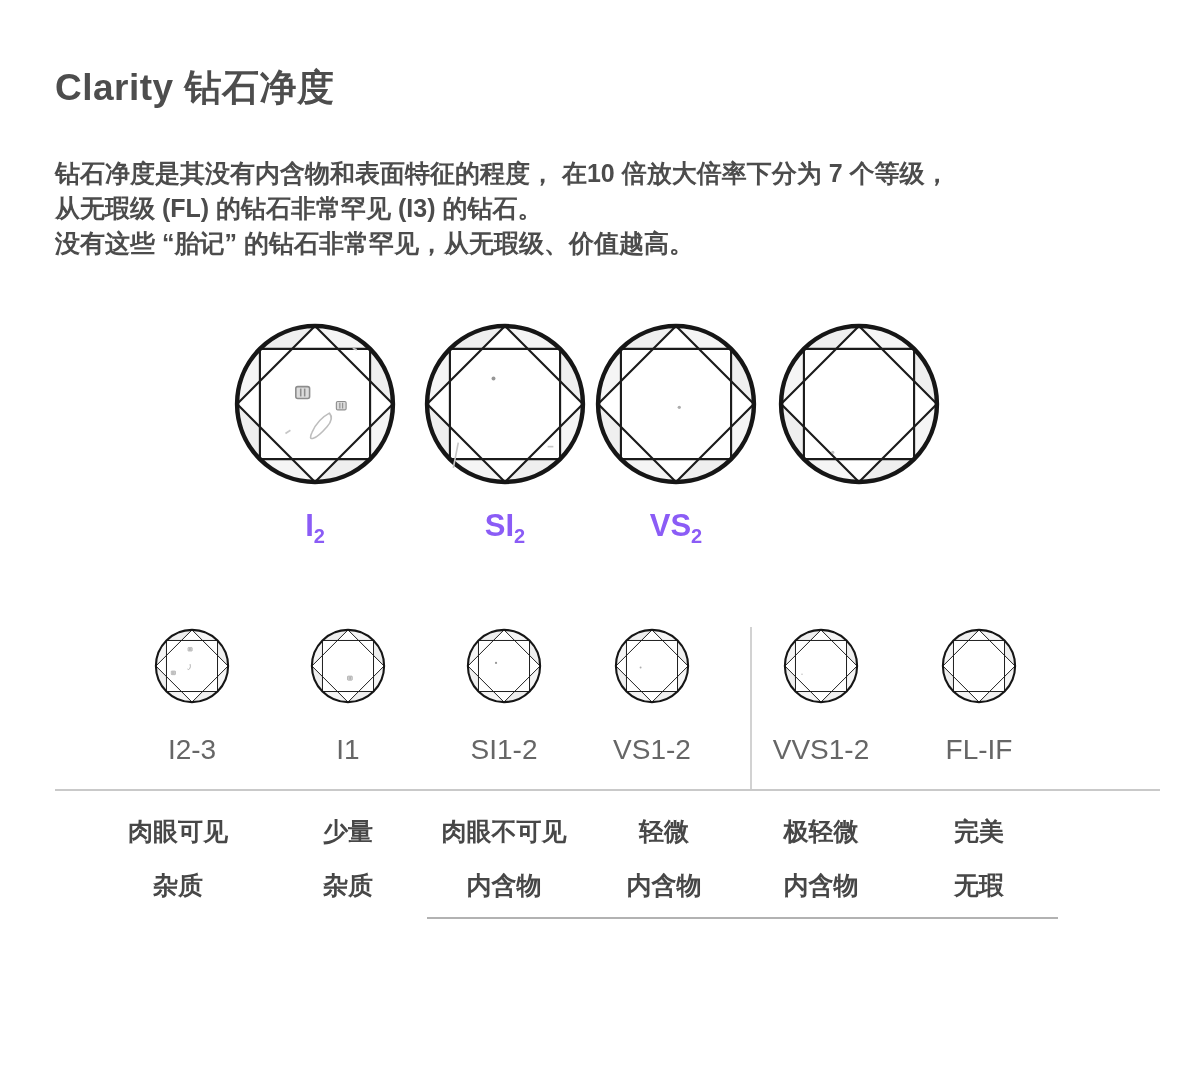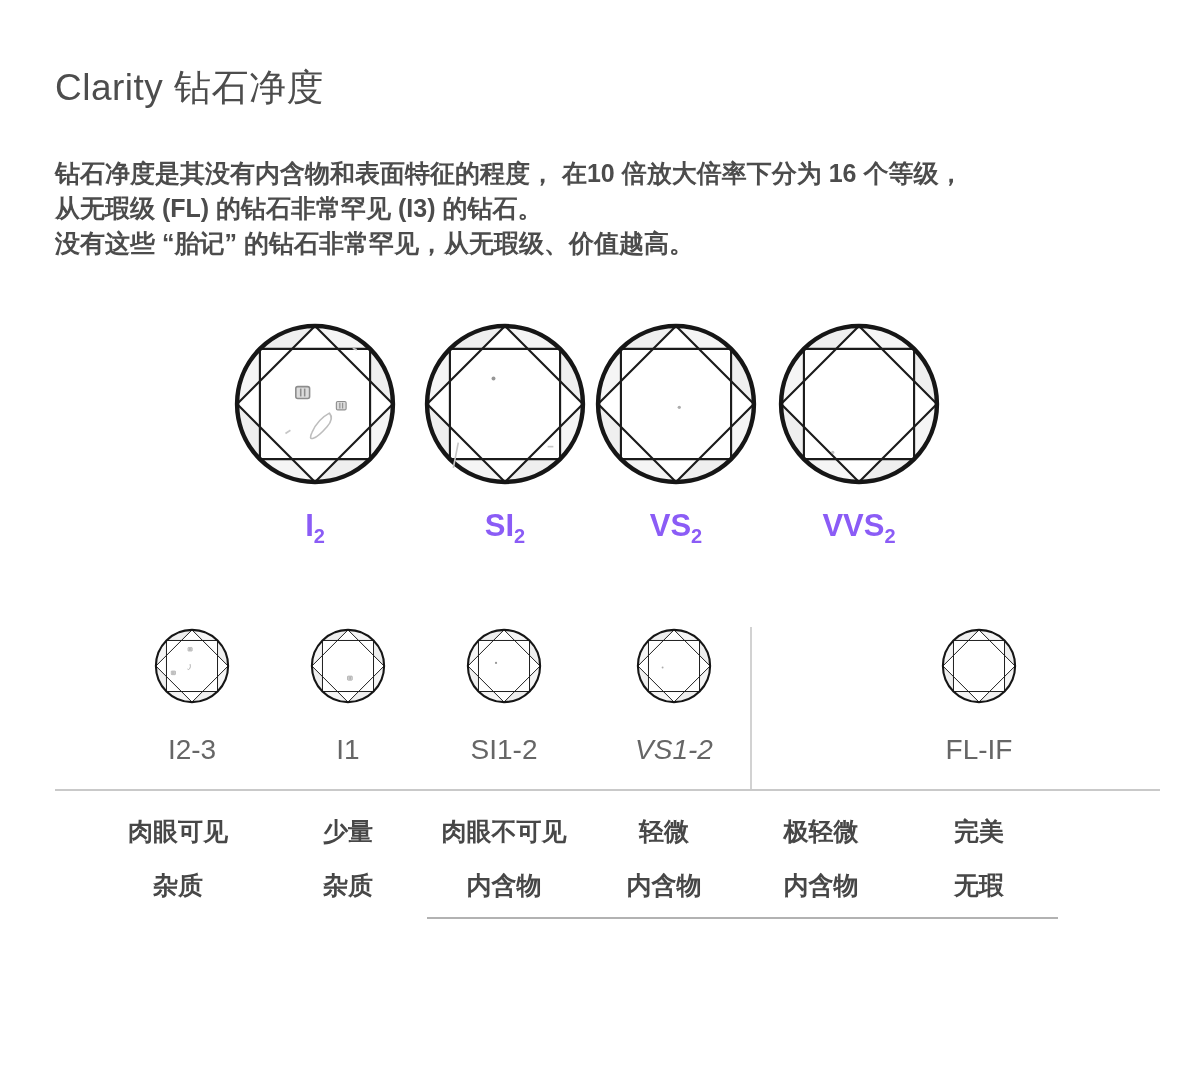--- a/index.html
+++ b/index.html
@@ -2,21 +2,21 @@
 <html><head>
 <meta charset="utf-8">
 <style>
   html,body{margin:0;padding:0;}
   body{
     width:1196px;height:1080px;position:relative;background:#ffffff;
     font-family:"Liberation Sans","DejaVu Sans",sans-serif;overflow:hidden;
   }
   .page-title{
     position:absolute;left:55px;top:63px;margin:0;
-    font-size:37px;font-weight:400;color:#4d4d4d;letter-spacing:.5px;
+    font-size:37px;font-weight:700;color:#4d4d4d;letter-spacing:.5px;
   }
   .intro{
     position:absolute;left:55px;top:156px;
     font-size:25px;line-height:35px;font-weight:600;color:#4c4c4c;
     white-space:nowrap;
   }
   .intro-line{display:block;}
   .large-row{position:absolute;left:0;top:322px;width:1196px;height:230px;}
   .lcell{position:absolute;top:0;width:182px;text-align:center;}
   .glabel{margin-top:18px;font-size:31px;font-weight:600;color:#8b5cf6;}
@@ -32,21 +32,21 @@
   .desc-l1{display:block;}
   .desc-l2{display:block;margin-top:21px;}
   .bottom-line{position:absolute;left:427px;top:917px;width:631px;height:2px;background:#b2b2b2;}
 </style>
 </head>
 <body>
 
 <h1 class="page-title">Clarity 钻石净度</h1>
 
 <div class="intro">
-  <span class="intro-line">钻石净度是其没有内含物和表面特征的程度， 在10 倍放大倍率下分为 16 个等级，</span>
+  <span class="intro-line">钻石净度是其没有内含物和表面特征的程度， 在10 倍放大倍率下分为 7 个等级，</span>
   <span class="intro-line">从无瑕级 (FL) 的钻石非常罕见 (I3) 的钻石。</span>
   <span class="intro-line">没有这些 “胎记” 的钻石非常罕见，从无瑕级、价值越高。</span>
 </div>
 
 <div class="large-row">
     <div class="lcell" style="left: 224px;"><svg viewBox="-100 -100 200 200" width="164" height="164">
         <path d="M -67.18 -67.18 A 95 95 0 0 1 0 -95 L -27.82 -67.18 Z" fill="#efefef" transform="rotate(0)"></path>
         <path d="M 67.18 -67.18 A 95 95 0 0 0 0 -95 L 27.82 -67.18 Z" fill="#f5f5f5" transform="rotate(0)"></path>
         <path d="M -67.18 -67.18 A 95 95 0 0 1 0 -95 L -27.82 -67.18 Z" fill="#efefef" transform="rotate(90)"></path>
         <path d="M 67.18 -67.18 A 95 95 0 0 0 0 -95 L 27.82 -67.18 Z" fill="#f5f5f5" transform="rotate(90)"></path>
@@ -107,21 +107,21 @@
         <path d="M -67.18 -67.18 A 95 95 0 0 1 0 -95 L -27.82 -67.18 Z" fill="#efefef" transform="rotate(90)"></path>
         <path d="M 67.18 -67.18 A 95 95 0 0 0 0 -95 L 27.82 -67.18 Z" fill="#f5f5f5" transform="rotate(90)"></path>
         <path d="M -67.18 -67.18 A 95 95 0 0 1 0 -95 L -27.82 -67.18 Z" fill="#efefef" transform="rotate(180)"></path>
         <path d="M 67.18 -67.18 A 95 95 0 0 0 0 -95 L 27.82 -67.18 Z" fill="#f5f5f5" transform="rotate(180)"></path>
         <path d="M -67.18 -67.18 A 95 95 0 0 1 0 -95 L -27.82 -67.18 Z" fill="#efefef" transform="rotate(270)"></path>
         <path d="M 67.18 -67.18 A 95 95 0 0 0 0 -95 L 27.82 -67.18 Z" fill="#f5f5f5" transform="rotate(270)"></path>
         <polygon points="0,-95 95,0 0,95 -95,0" fill="none" stroke="#1b1b1b" stroke-width="2.6" stroke-linejoin="round"></polygon>
         <polygon points="-67.18,-67.18 67.18,-67.18 67.18,67.18 -67.18,67.18" fill="none" stroke="#1b1b1b" stroke-width="2.6" stroke-linejoin="round"></polygon>
         <circle cx="0" cy="0" r="95" fill="none" stroke="#161616" stroke-width="5.5"></circle>
         <circle cx="-32" cy="59" r="2" fill="#979797" opacity="0.6"></circle>
-      </svg><div class="glabel"><span>VVS</span><sub>2</sub></div></div>
+      </svg></div>
   </div>
 
 <div class="small-row">
     <div class="scell" style="left: 110px;"><svg viewBox="-100 -100 200 200" width="76" height="76">
         <path d="M -67.18 -67.18 A 95 95 0 0 1 0 -95 L -27.82 -67.18 Z" fill="#efefef" transform="rotate(0)"></path>
         <path d="M 67.18 -67.18 A 95 95 0 0 0 0 -95 L 27.82 -67.18 Z" fill="#f5f5f5" transform="rotate(0)"></path>
         <path d="M -67.18 -67.18 A 95 95 0 0 1 0 -95 L -27.82 -67.18 Z" fill="#efefef" transform="rotate(90)"></path>
         <path d="M 67.18 -67.18 A 95 95 0 0 0 0 -95 L 27.82 -67.18 Z" fill="#f5f5f5" transform="rotate(90)"></path>
         <path d="M -67.18 -67.18 A 95 95 0 0 1 0 -95 L -27.82 -67.18 Z" fill="#efefef" transform="rotate(180)"></path>
         <path d="M 67.18 -67.18 A 95 95 0 0 0 0 -95 L 27.82 -67.18 Z" fill="#f5f5f5" transform="rotate(180)"></path>
@@ -167,34 +167,48 @@
         <path d="M 67.18 -67.18 A 95 95 0 0 0 0 -95 L 27.82 -67.18 Z" fill="#f5f5f5" transform="rotate(90)"></path>
         <path d="M -67.18 -67.18 A 95 95 0 0 1 0 -95 L -27.82 -67.18 Z" fill="#efefef" transform="rotate(180)"></path>
         <path d="M 67.18 -67.18 A 95 95 0 0 0 0 -95 L 27.82 -67.18 Z" fill="#f5f5f5" transform="rotate(180)"></path>
         <path d="M -67.18 -67.18 A 95 95 0 0 1 0 -95 L -27.82 -67.18 Z" fill="#efefef" transform="rotate(270)"></path>
         <path d="M 67.18 -67.18 A 95 95 0 0 0 0 -95 L 27.82 -67.18 Z" fill="#f5f5f5" transform="rotate(270)"></path>
         <polygon points="0,-95 95,0 0,95 -95,0" fill="none" stroke="#1b1b1b" stroke-width="2.6" stroke-linejoin="round"></polygon>
         <polygon points="-67.18,-67.18 67.18,-67.18 67.18,67.18 -67.18,67.18" fill="none" stroke="#1b1b1b" stroke-width="2.6" stroke-linejoin="round"></polygon>
         <circle cx="0" cy="0" r="95" fill="none" stroke="#161616" stroke-width="5.5"></circle>
         <circle cx="-21" cy="-8" r="3" fill="#979797" opacity="1"></circle>
       </svg><div class="slabel">SI1-2</div></div>
-    <div class="scell" style="left: 592px; font-style: italic;"><svg viewBox="-100 -100 200 200" width="76" height="76">
+    <div class="scell" style="left: 570px;"><svg viewBox="-100 -100 200 200" width="76" height="76">
         <path d="M -67.18 -67.18 A 95 95 0 0 1 0 -95 L -27.82 -67.18 Z" fill="#efefef" transform="rotate(0)"></path>
         <path d="M 67.18 -67.18 A 95 95 0 0 0 0 -95 L 27.82 -67.18 Z" fill="#f5f5f5" transform="rotate(0)"></path>
         <path d="M -67.18 -67.18 A 95 95 0 0 1 0 -95 L -27.82 -67.18 Z" fill="#efefef" transform="rotate(90)"></path>
         <path d="M 67.18 -67.18 A 95 95 0 0 0 0 -95 L 27.82 -67.18 Z" fill="#f5f5f5" transform="rotate(90)"></path>
         <path d="M -67.18 -67.18 A 95 95 0 0 1 0 -95 L -27.82 -67.18 Z" fill="#efefef" transform="rotate(180)"></path>
         <path d="M 67.18 -67.18 A 95 95 0 0 0 0 -95 L 27.82 -67.18 Z" fill="#f5f5f5" transform="rotate(180)"></path>
         <path d="M -67.18 -67.18 A 95 95 0 0 1 0 -95 L -27.82 -67.18 Z" fill="#efefef" transform="rotate(270)"></path>
         <path d="M 67.18 -67.18 A 95 95 0 0 0 0 -95 L 27.82 -67.18 Z" fill="#f5f5f5" transform="rotate(270)"></path>
         <polygon points="0,-95 95,0 0,95 -95,0" fill="none" stroke="#1b1b1b" stroke-width="2.6" stroke-linejoin="round"></polygon>
         <polygon points="-67.18,-67.18 67.18,-67.18 67.18,67.18 -67.18,67.18" fill="none" stroke="#1b1b1b" stroke-width="2.6" stroke-linejoin="round"></polygon>
         <circle cx="0" cy="0" r="95" fill="none" stroke="#161616" stroke-width="5.5"></circle>
         <circle cx="-30" cy="4" r="2.5" fill="#979797" opacity="0.8"></circle>
       </svg><div class="slabel">VS1-2</div></div>
+    <div class="scell" style="left: 739px;"><svg viewBox="-100 -100 200 200" width="76" height="76">
+        <path d="M -67.18 -67.18 A 95 95 0 0 1 0 -95 L -27.82 -67.18 Z" fill="#efefef" transform="rotate(0)"></path>
+        <path d="M 67.18 -67.18 A 95 95 0 0 0 0 -95 L 27.82 -67.18 Z" fill="#f5f5f5" transform="rotate(0)"></path>
+        <path d="M -67.18 -67.18 A 95 95 0 0 1 0 -95 L -27.82 -67.18 Z" fill="#efefef" transform="rotate(90)"></path>
+        <path d="M 67.18 -67.18 A 95 95 0 0 0 0 -95 L 27.82 -67.18 Z" fill="#f5f5f5" transform="rotate(90)"></path>
+        <path d="M -67.18 -67.18 A 95 95 0 0 1 0 -95 L -27.82 -67.18 Z" fill="#efefef" transform="rotate(180)"></path>
+        <path d="M 67.18 -67.18 A 95 95 0 0 0 0 -95 L 27.82 -67.18 Z" fill="#f5f5f5" transform="rotate(180)"></path>
+        <path d="M -67.18 -67.18 A 95 95 0 0 1 0 -95 L -27.82 -67.18 Z" fill="#efefef" transform="rotate(270)"></path>
+        <path d="M 67.18 -67.18 A 95 95 0 0 0 0 -95 L 27.82 -67.18 Z" fill="#f5f5f5" transform="rotate(270)"></path>
+        <polygon points="0,-95 95,0 0,95 -95,0" fill="none" stroke="#1b1b1b" stroke-width="2.6" stroke-linejoin="round"></polygon>
+        <polygon points="-67.18,-67.18 67.18,-67.18 67.18,67.18 -67.18,67.18" fill="none" stroke="#1b1b1b" stroke-width="2.6" stroke-linejoin="round"></polygon>
+        <circle cx="0" cy="0" r="95" fill="none" stroke="#161616" stroke-width="5.5"></circle>
+        <circle cx="-50" cy="22" r="2" fill="#979797" opacity="0.6"></circle>
+      </svg><div class="slabel">VVS1-2</div></div>
     <div class="scell" style="left: 897px;"><svg viewBox="-100 -100 200 200" width="76" height="76">
         <path d="M -67.18 -67.18 A 95 95 0 0 1 0 -95 L -27.82 -67.18 Z" fill="#efefef" transform="rotate(0)"></path>
         <path d="M 67.18 -67.18 A 95 95 0 0 0 0 -95 L 27.82 -67.18 Z" fill="#f5f5f5" transform="rotate(0)"></path>
         <path d="M -67.18 -67.18 A 95 95 0 0 1 0 -95 L -27.82 -67.18 Z" fill="#efefef" transform="rotate(90)"></path>
         <path d="M 67.18 -67.18 A 95 95 0 0 0 0 -95 L 27.82 -67.18 Z" fill="#f5f5f5" transform="rotate(90)"></path>
         <path d="M -67.18 -67.18 A 95 95 0 0 1 0 -95 L -27.82 -67.18 Z" fill="#efefef" transform="rotate(180)"></path>
         <path d="M 67.18 -67.18 A 95 95 0 0 0 0 -95 L 27.82 -67.18 Z" fill="#f5f5f5" transform="rotate(180)"></path>
         <path d="M -67.18 -67.18 A 95 95 0 0 1 0 -95 L -27.82 -67.18 Z" fill="#efefef" transform="rotate(270)"></path>
         <path d="M 67.18 -67.18 A 95 95 0 0 0 0 -95 L 27.82 -67.18 Z" fill="#f5f5f5" transform="rotate(270)"></path>
         <polygon points="0,-95 95,0 0,95 -95,0" fill="none" stroke="#1b1b1b" stroke-width="2.6" stroke-linejoin="round"></polygon>

